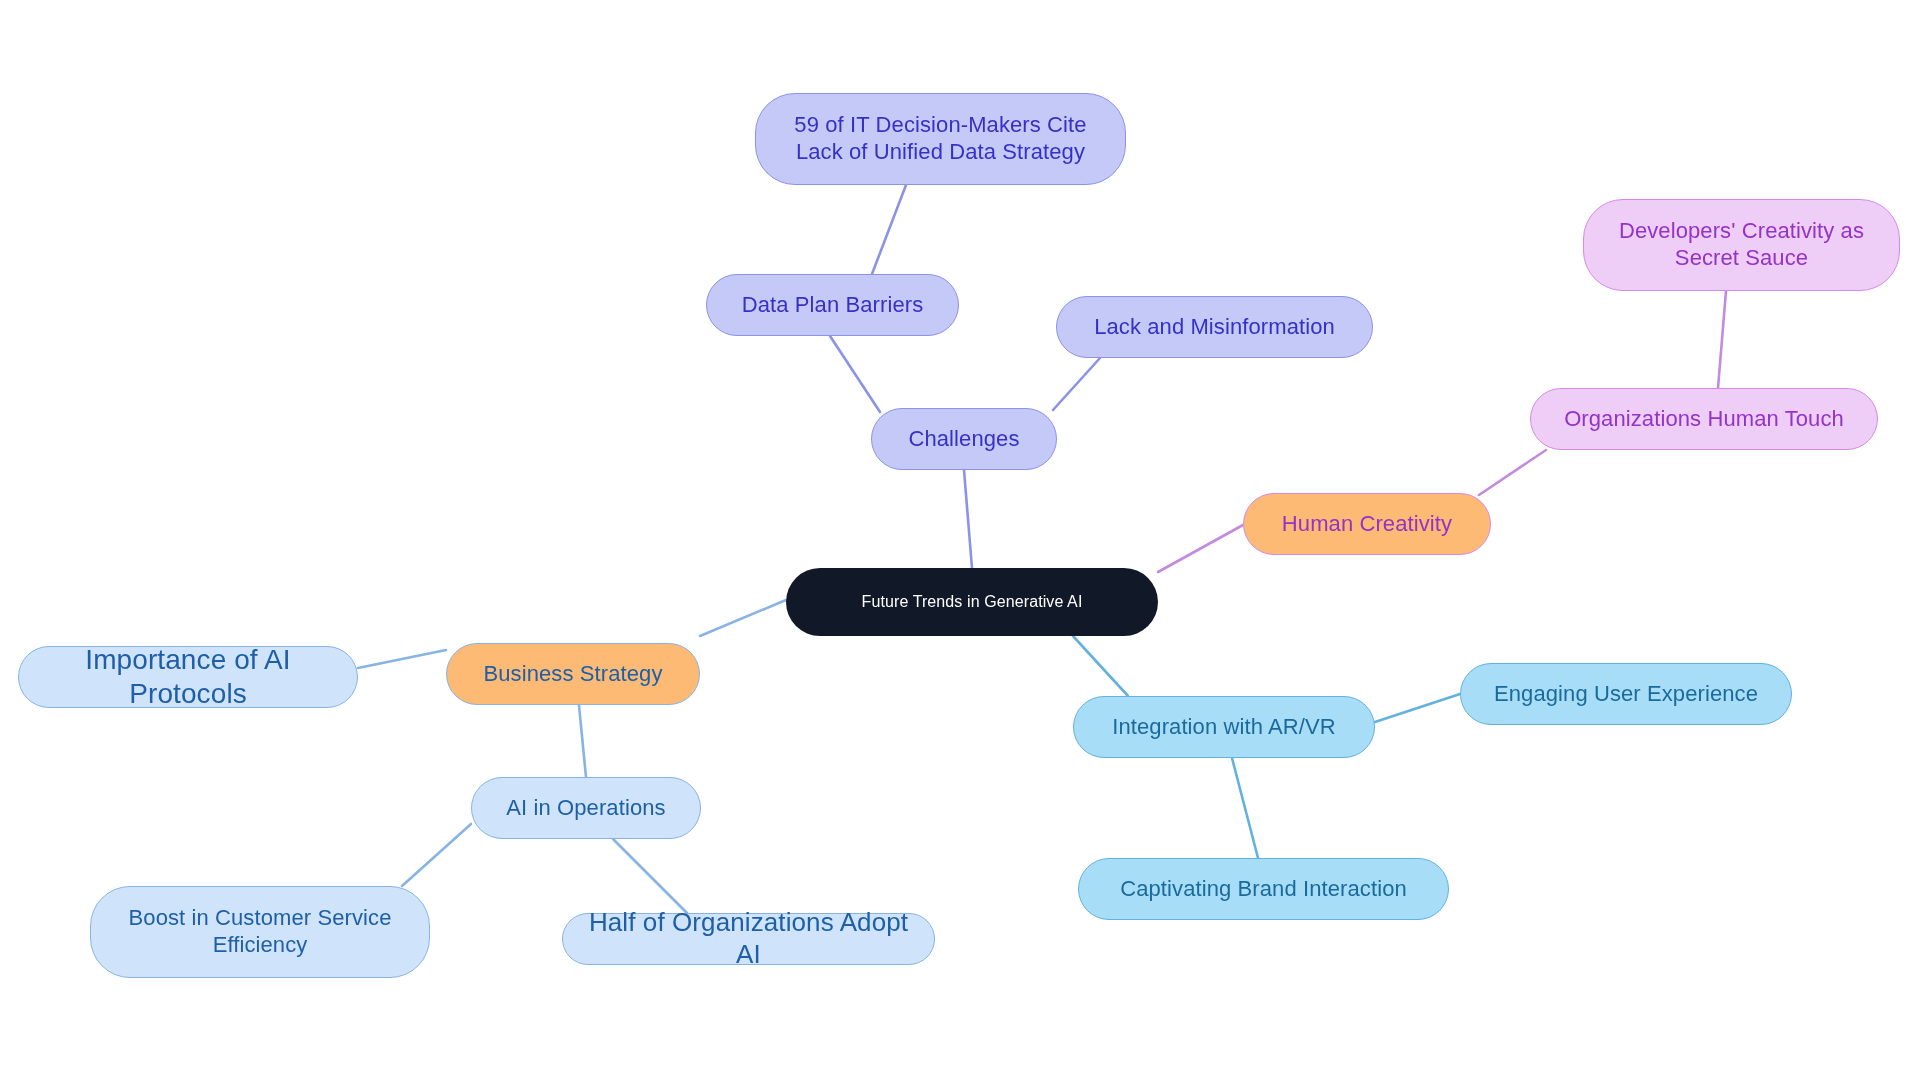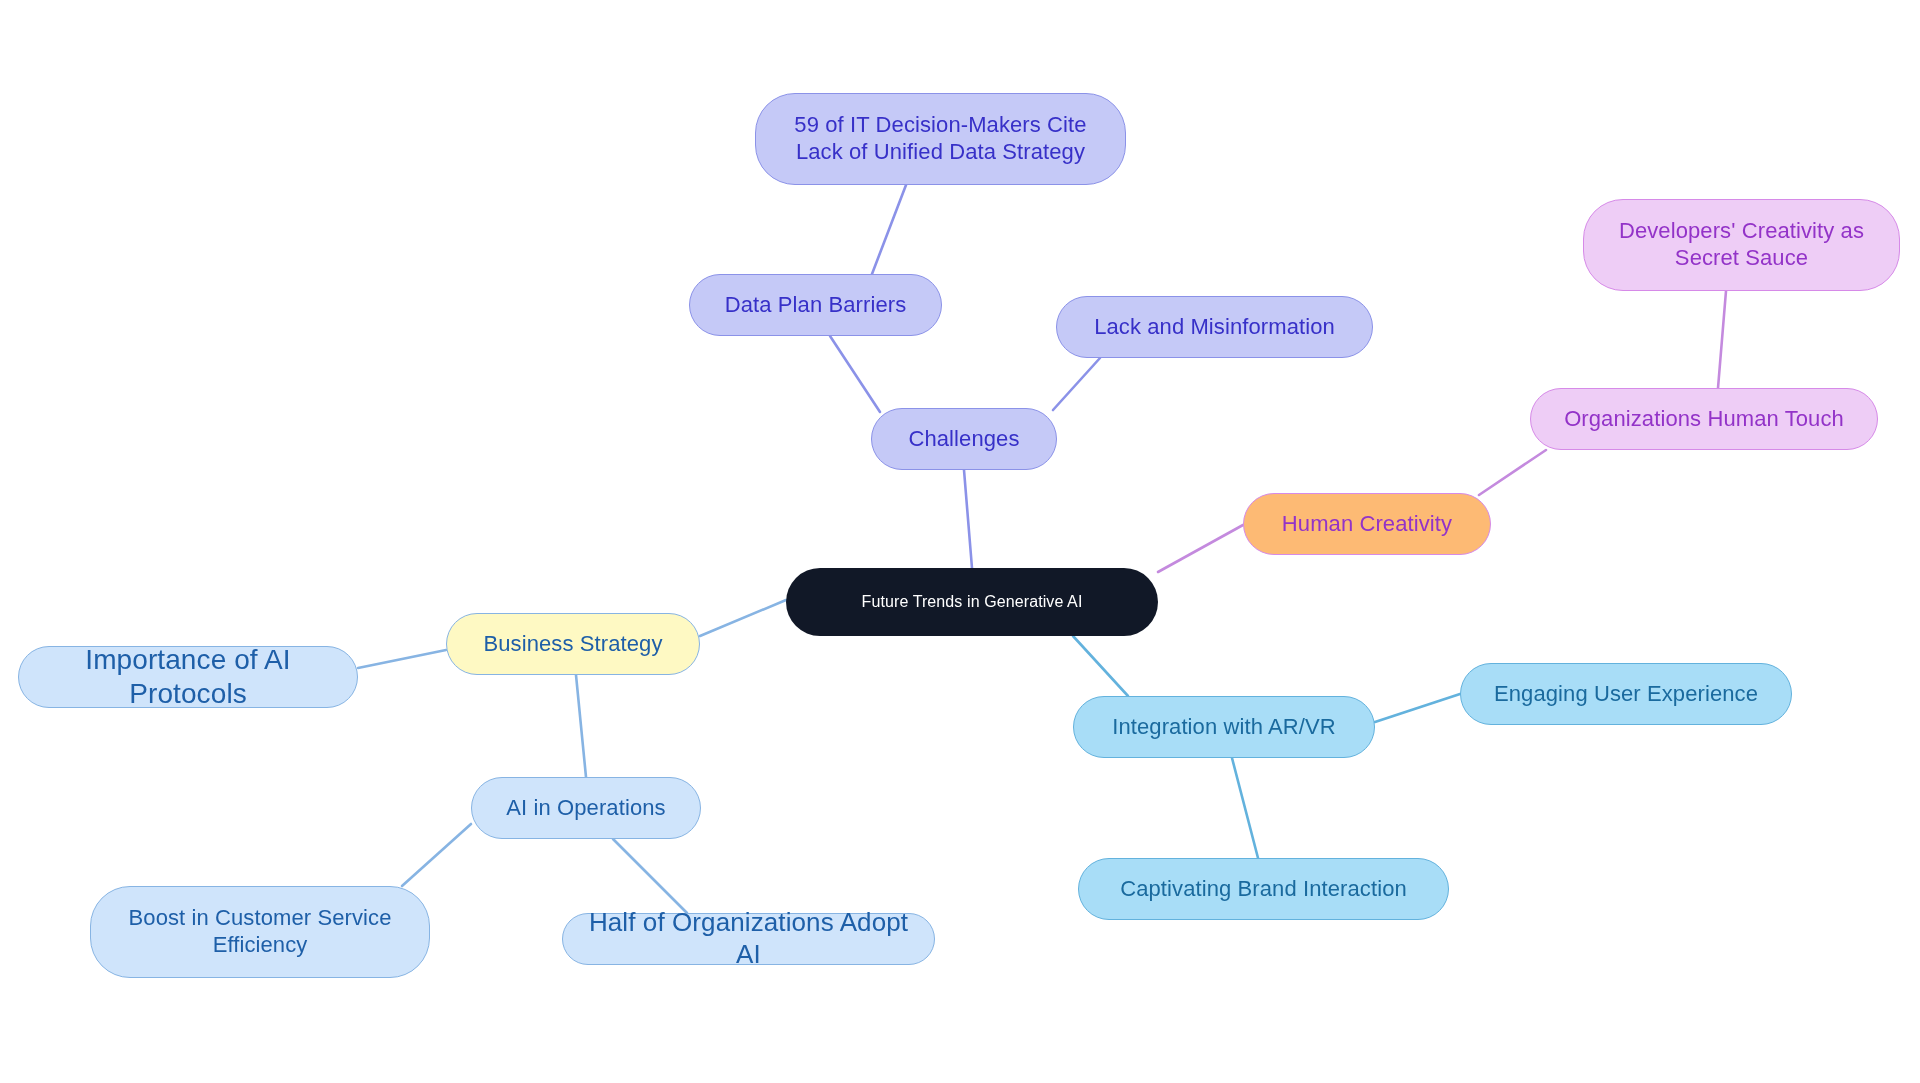--- a/index.html
+++ b/index.html
@@ -68,41 +68,41 @@
       <line x1="446" y1="650" x2="358" y2="668" stroke="#87b4e3" stroke-width="2.6" stroke-linecap="round"></line>
       <line x1="576" y1="675" x2="586" y2="777" stroke="#87b4e3" stroke-width="2.6" stroke-linecap="round"></line>
       <line x1="471" y1="824" x2="402" y2="886" stroke="#87b4e3" stroke-width="2.6" stroke-linecap="round"></line>
       <line x1="613" y1="839" x2="687" y2="913" stroke="#87b4e3" stroke-width="2.6" stroke-linecap="round"></line>
     </svg>
 
   <div class="node root" style="left: 786px; top: 568px; width: 372px; height: 68px; background: rgb(17, 24, 39); border-color: rgb(17, 24, 39); color: rgb(255, 255, 255); font-size: 16px;"><span>Future Trends in Generative AI</span></div>
 
   <div class="node" style="left: 871px; top: 408px; width: 186px; height: 62px; background: rgb(197, 201, 247); border-color: rgb(139, 146, 232); color: rgb(55, 48, 200); font-size: 22px;"><span>Challenges</span></div>
 
-  <div class="node" style="left: 689px; top: 274px; width: 253px; height: 62px; background: rgb(197, 201, 247); border-color: rgb(139, 146, 232); color: rgb(55, 48, 200); font-size: 22px;"><span>Data Plan Barriers</span></div>
+  <div class="node" style="left: 706px; top: 274px; width: 253px; height: 62px; background: rgb(197, 201, 247); border-color: rgb(139, 146, 232); color: rgb(55, 48, 200); font-size: 22px;"><span>Data Plan Barriers</span></div>
 
   <div class="node" style="left: 755px; top: 93px; width: 371px; height: 92px; background: rgb(197, 201, 247); border-color: rgb(139, 146, 232); color: rgb(55, 48, 200); font-size: 22px;"><span>59 of IT Decision-Makers Cite
 Lack of Unified Data Strategy</span></div>
 
   <div class="node" style="left: 1056px; top: 296px; width: 317px; height: 62px; background: rgb(197, 201, 247); border-color: rgb(139, 146, 232); color: rgb(55, 48, 200); font-size: 22px;"><span>Lack and Misinformation</span></div>
 
   <div class="node" style="left: 1243px; top: 493px; width: 248px; height: 62px; background: #fdba74; border-color: rgb(214, 138, 232); color: rgb(147, 51, 200); font-size: 22px;"><span>Human Creativity</span></div>
 
   <div class="node" style="left: 1530px; top: 388px; width: 348px; height: 62px; background: rgb(238, 205, 246); border-color: rgb(214, 138, 232); color: rgb(147, 51, 200); font-size: 22px;"><span>Organizations Human Touch</span></div>
 
   <div class="node" style="left: 1583px; top: 199px; width: 317px; height: 92px; background: rgb(238, 205, 246); border-color: rgb(214, 138, 232); color: rgb(147, 51, 200); font-size: 22px;"><span>Developers' Creativity as
 Secret Sauce</span></div>
 
   <div class="node" style="left: 1073px; top: 696px; width: 302px; height: 62px; background: rgb(168, 221, 247); border-color: rgb(99, 178, 221); color: rgb(26, 106, 158); font-size: 22px;"><span>Integration with AR/VR</span></div>
 
   <div class="node" style="left: 1460px; top: 663px; width: 332px; height: 62px; background: rgb(168, 221, 247); border-color: rgb(99, 178, 221); color: rgb(26, 106, 158); font-size: 22px;"><span>Engaging User Experience</span></div>
 
   <div class="node" style="left: 1078px; top: 858px; width: 371px; height: 62px; background: rgb(168, 221, 247); border-color: rgb(99, 178, 221); color: rgb(26, 106, 158); font-size: 22px;"><span>Captivating Brand Interaction</span></div>
 
-  <div class="node" style="left: 446px; top: 613px; width: 254px; height: 62px; background: #fef9c3; border-color: rgb(135, 180, 227); color: rgb(30, 95, 168); font-size: 22px;"><span>Business Strategy</span></div>
+  <div class="node" style="left: 446px; top: 643px; width: 254px; height: 62px; background: #fdba74; border-color: rgb(135, 180, 227); color: rgb(30, 95, 168); font-size: 22px;"><span>Business Strategy</span></div>
 
   <div class="node" style="left: 18px; top: 646px; width: 340px; height: 62px; background: rgb(207, 228, 251); border-color: rgb(135, 180, 227); color: rgb(30, 95, 168); font-size: 28px;"><span>Importance of AI Protocols</span></div>
 
   <div class="node" style="left: 471px; top: 777px; width: 230px; height: 62px; background: rgb(207, 228, 251); border-color: rgb(135, 180, 227); color: rgb(30, 95, 168); font-size: 22px;"><span>AI in Operations</span></div>
 
   <div class="node" style="left: 90px; top: 886px; width: 340px; height: 92px; background: rgb(207, 228, 251); border-color: rgb(135, 180, 227); color: rgb(30, 95, 168); font-size: 22px;"><span>Boost in Customer Service
 Efficiency</span></div>
 
   <div class="node" style="left: 562px; top: 913px; width: 373px; height: 52px; background: rgb(207, 228, 251); border-color: rgb(135, 180, 227); color: rgb(30, 95, 168); font-size: 26px; justify-content: flex-end;"><span>Half of Organizations Adopt AI</span></div>
 

